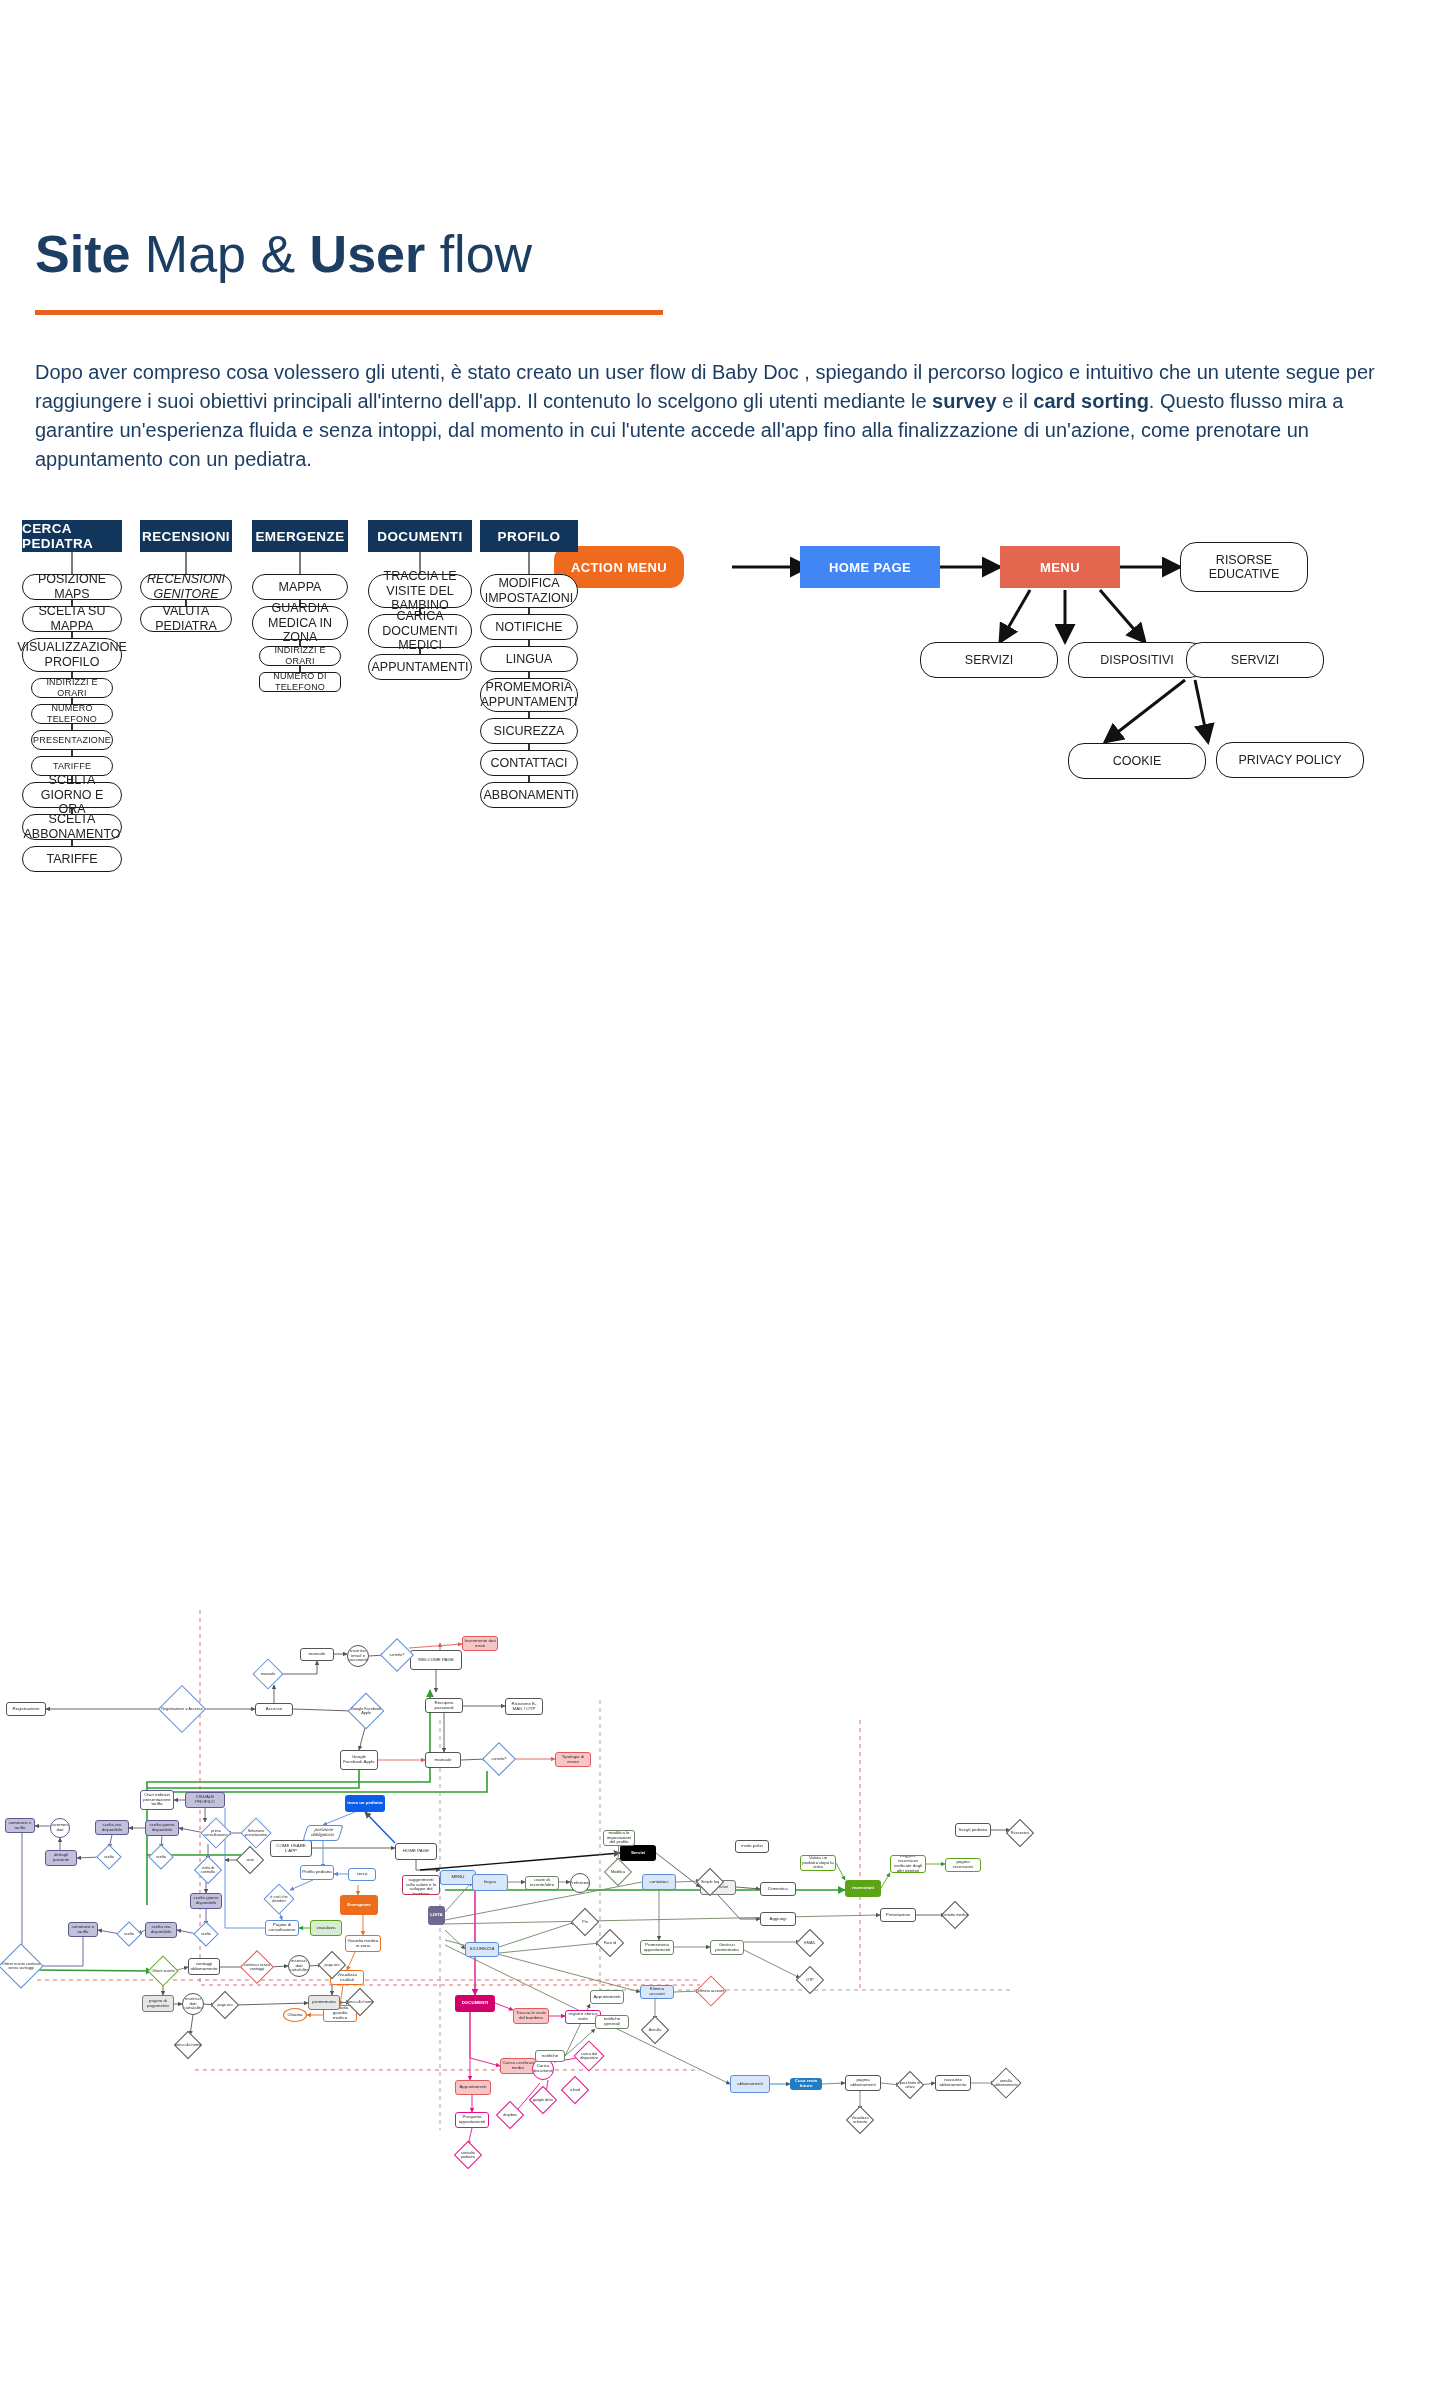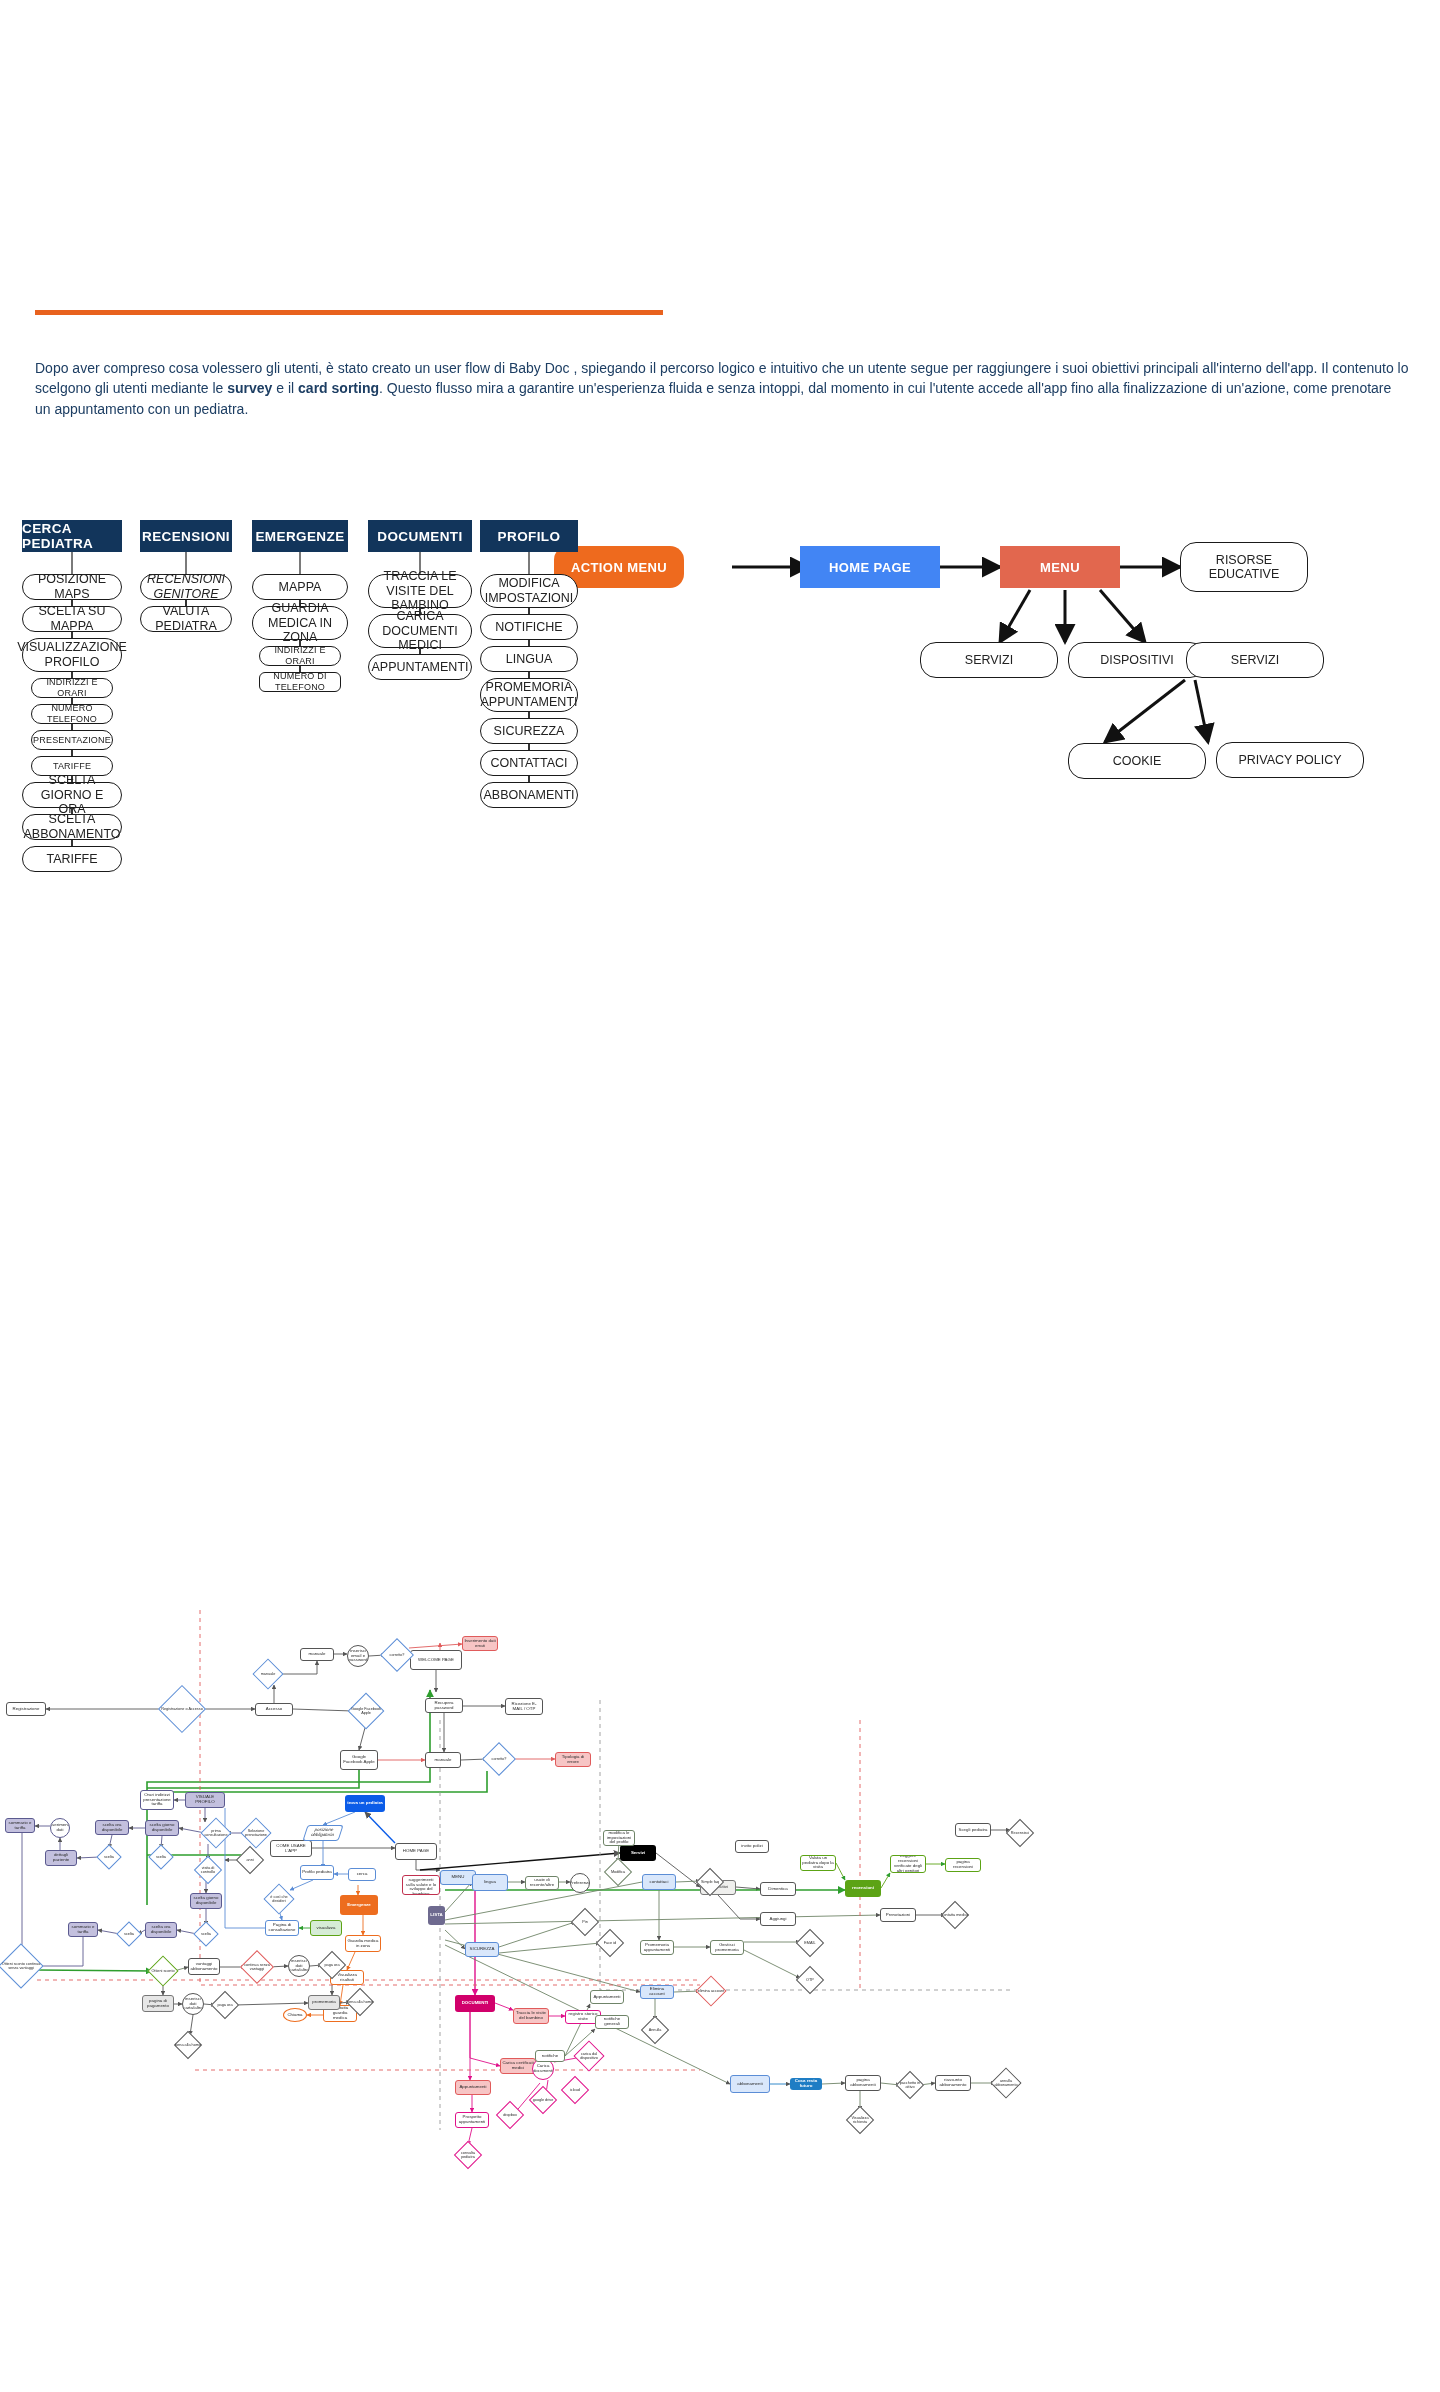--- a/index.html
+++ b/index.html
@@ -25,21 +25,21 @@
   #title .b { font-weight:700; }
   #title .l { font-weight:400; }
   #divider {
     position:absolute; left:35px; top:310px; width:628px; height:5px;
     background:#E8621E;
   }
 
   
   #intro {
     position:absolute; left:35px; top:358px; width:1375px;
-    font-size:14px; line-height:1.45; color:#1D3E63; text-align:left;
+    font-size:20px; line-height:1.45; color:#1D3E63; text-align:left;
   }
   #intro b { font-weight:700; }
 
   
   #sitemap { position:absolute; left:0; top:520px; width:1440px; height:720px; }
 
   .hdr {
     position:absolute; background:#12355B; color:#fff;
     font-size:13.5px; font-weight:700; letter-spacing:.4px;
     display:flex; align-items:center; justify-content:center;
@@ -86,20 +86,23 @@
   }
   .fd-lbl {
     position:absolute; display:flex; align-items:center; justify-content:center;
     text-align:center; font-size:3.8px; color:#2a2a2a; line-height:1.05;
   }
 </style>
 </head>
 <body>
 
 <div id="header">
+  <div id="title">
+    <span class="b">Site</span><span class="l"> Map </span><span class="l">&amp; </span><span class="b">User</span><span class="l"> flow</span>
+  </div>
   <div id="divider"></div>
 </div>
 
 <div id="intro">
   <span>Dopo aver compreso cosa volessero gli utenti, è stato creato un user flow di Baby Doc , spiegando il percorso logico e intuitivo che un utente</span>
   <span>segue per raggiungere i suoi obiettivi principali all'interno dell'app. Il contenuto lo scelgono gli utenti mediante le </span><b>survey</b><span> e il </span><b>card sorting</b><span>. Questo</span>
   <span>flusso mira a garantire un'esperienza fluida e senza intoppi, dal momento in cui l'utente accede all'app fino alla finalizzazione di un'azione, come</span>
   <span>prenotare un appuntamento con un pediatra.</span>
 </div>
 

